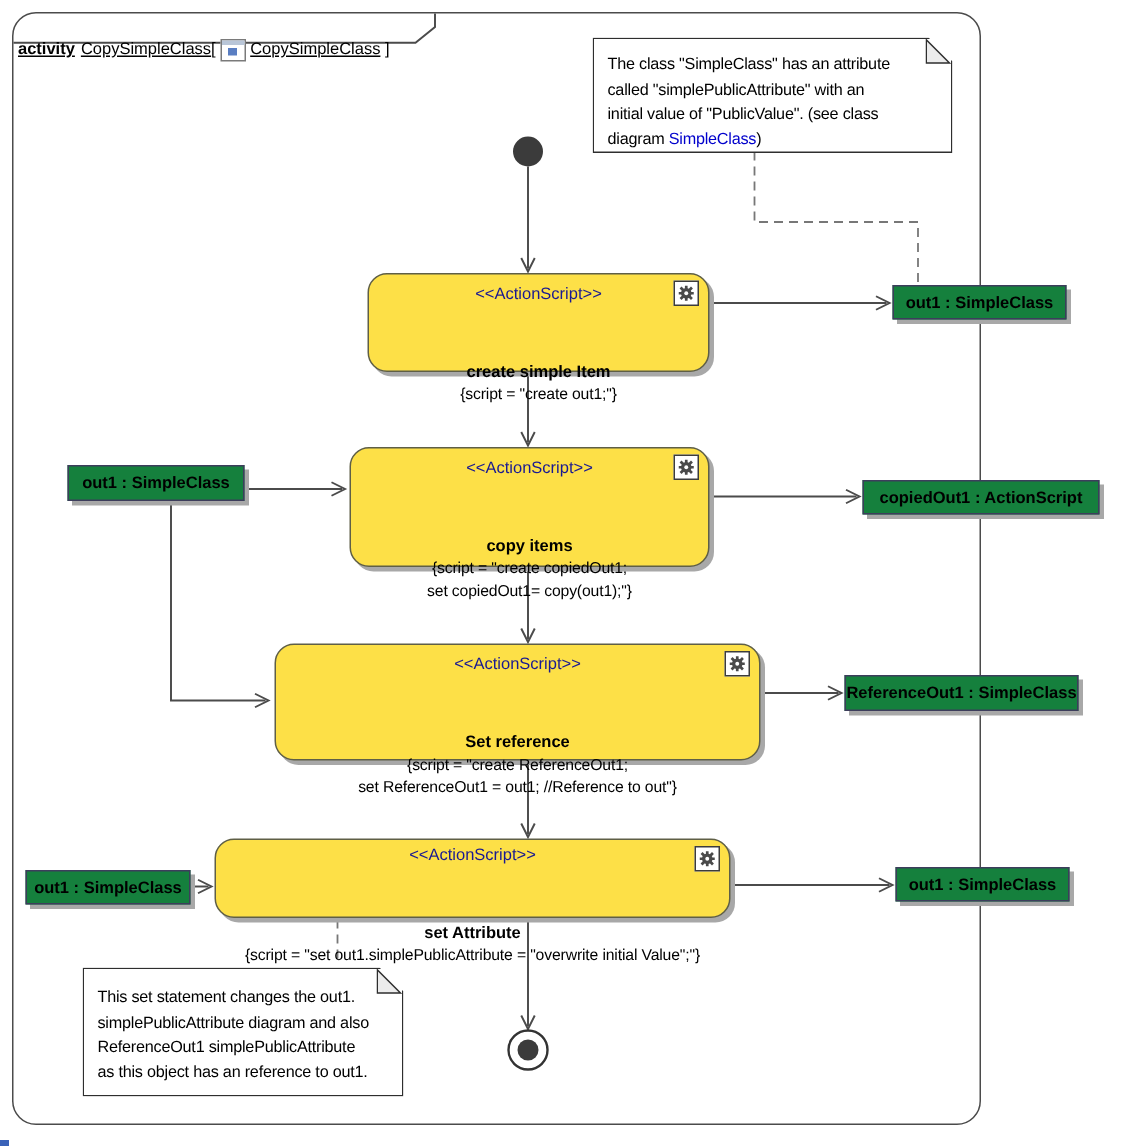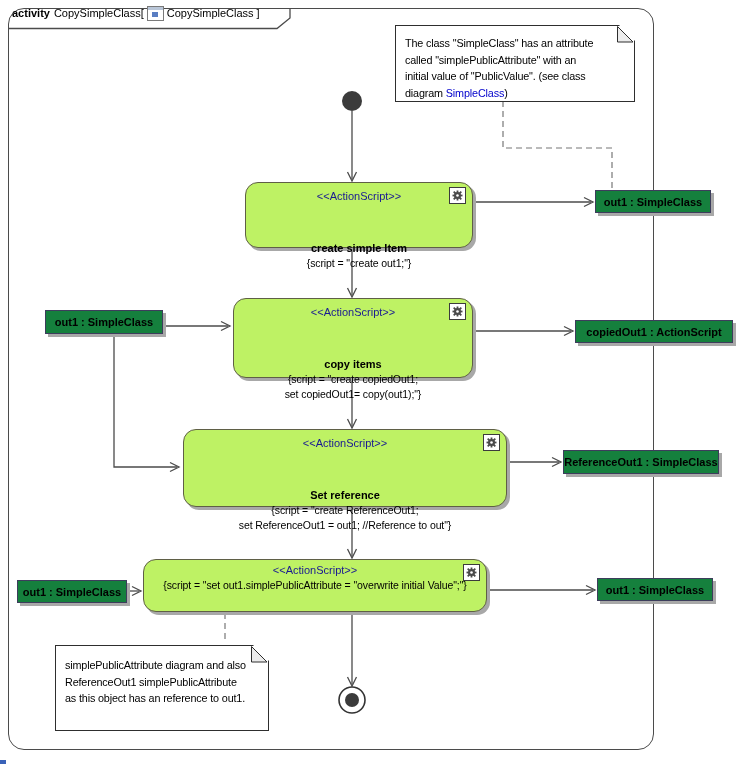--- a/index.html
+++ b/index.html
@@ -1,28 +1,28 @@
 <!DOCTYPE html>
 <html><head>
 <meta charset="utf-8">
 <style>
   html,body{margin:0;padding:0;background:#fff;}
   .canvas{position:relative;width:754px;height:765px;background:#ffffff;
     font-family:"Liberation Sans","DejaVu Sans",sans-serif;overflow:hidden;}
   .frame{position:absolute;left:8px;top:8px;width:644px;height:740px;
     border:1.5px solid #4b4b4b;border-radius:16px;}
   .edges{position:absolute;left:0;top:0;}
-  .tab{position:absolute;left:12px;top:4px;height:18px;display:flex;align-items:center;
-    font-size:11px;color:#000;white-space:nowrap;}
+  .tab{position:absolute;left:12px;top:24px;height:18px;display:flex;align-items:center;
+    font-size:11px;color:#000;white-space:nowrap;text-decoration:underline;}
   .tab .kw{font-weight:bold;margin-right:4px;}
   .hicon{display:inline-block;width:15px;height:13px;border:1px solid #7a7a7a;background:#fff;
     margin:0 3px;position:relative;flex:0 0 auto;}
   .hicon .bar{position:absolute;left:0;top:0;right:0;height:3px;background:#b9c6d8;}
   .hicon .glyph{position:absolute;left:4px;top:5px;width:6px;height:5px;background:#5a7ec2;}
-  .action{position:absolute;background:#bef264;border:1.5px solid #5f5f46;border-radius:13px;
+  .action{position:absolute;background:#fde047;border:1.5px solid #5f5f46;border-radius:13px;
     box-shadow:3px 3px 0 #a8a8a8;text-align:center;box-sizing:border-box;padding-top:6px;}
   .stereo{font-size:11px;color:#191992;height:15px;line-height:15px;white-space:nowrap;}
   .aname{font-size:11px;font-weight:bold;height:16px;line-height:16px;white-space:nowrap;margin-top:36px;}
   .script{font-size:10.5px;letter-spacing:-0.1px;height:15px;line-height:15px;white-space:nowrap;}
   .action-icon{position:absolute;top:4px;right:6px;width:15px;height:15px;border:1px solid #3c3c3c;
     background:#fff;display:flex;align-items:center;justify-content:center;}
   .obj{position:absolute;background:#15803d;border:1.5px solid #3d3d5c;box-shadow:3px 3px 0 #a8a8a8;
     font-size:11px;font-weight:bold;box-sizing:border-box;display:flex;align-items:center;
     justify-content:center;white-space:nowrap;color:#000;}
   .note{position:absolute;background:#fff;border:1px solid #2e2e2e;box-sizing:border-box;
@@ -108,20 +108,21 @@
       <div class="line">initial value of "PublicValue". (see class</div>
       <div class="line"><span>diagram </span><span class="link">SimpleClass</span><span>)</span></div>
     </div>
   </div>
 
   <div class="note" style="left:55px;top:645px;width:214px;height:86px;">
     <svg class="fold" width="17" height="17">
       <path d="M0.5 0.5 L16 16 L0.5 16 Z" fill="#ececec" stroke="#2e2e2e" stroke-width="1"></path>
     </svg>
     <div class="txt" style="padding-top:11px;">
+      <div class="line">This set statement changes the out1.</div>
       <div class="line">simplePublicAttribute diagram and also</div>
       <div class="line">ReferenceOut1 simplePublicAttribute</div>
       <div class="line">as this object has an reference to out1.</div>
     </div>
   </div>
 
   <div class="action" style="left:245px;top:182px;width:228px;height:66px;">
     <div class="stereo">&lt;&lt;ActionScript&gt;&gt;</div>
     <div class="aname">create simple Item</div>
     <div class="script">{script = "create out1;"}</div>
@@ -172,20 +173,21 @@
             <line x1="9.3" y1="1.7" x2="1.7" y2="9.3"></line>
           </g>
           <circle cx="5.5" cy="5.5" r="3.5" fill="#4a4a4a"></circle>
           <circle cx="5.5" cy="5.5" r="1.3" fill="#ffffff"></circle>
         </svg>
     </div>
   </div>
 
   <div class="action" style="left:143px;top:559px;width:344px;height:53px;padding-top:3px;">
     <div class="stereo">&lt;&lt;ActionScript&gt;&gt;</div>
+    <div class="aname">set Attribute</div>
     <div class="script">{script = "set out1.simplePublicAttribute = "overwrite initial Value";"}</div>
     <div class="action-icon">
       <svg width="11" height="11" viewBox="0 0 11 11">
           <g stroke="#4a4a4a" stroke-width="1.8">
             <line x1="5.5" y1="0.5" x2="5.5" y2="10.5"></line>
             <line x1="0.5" y1="5.5" x2="10.5" y2="5.5"></line>
             <line x1="1.7" y1="1.7" x2="9.3" y2="9.3"></line>
             <line x1="9.3" y1="1.7" x2="1.7" y2="9.3"></line>
           </g>
           <circle cx="5.5" cy="5.5" r="3.5" fill="#4a4a4a"></circle>

